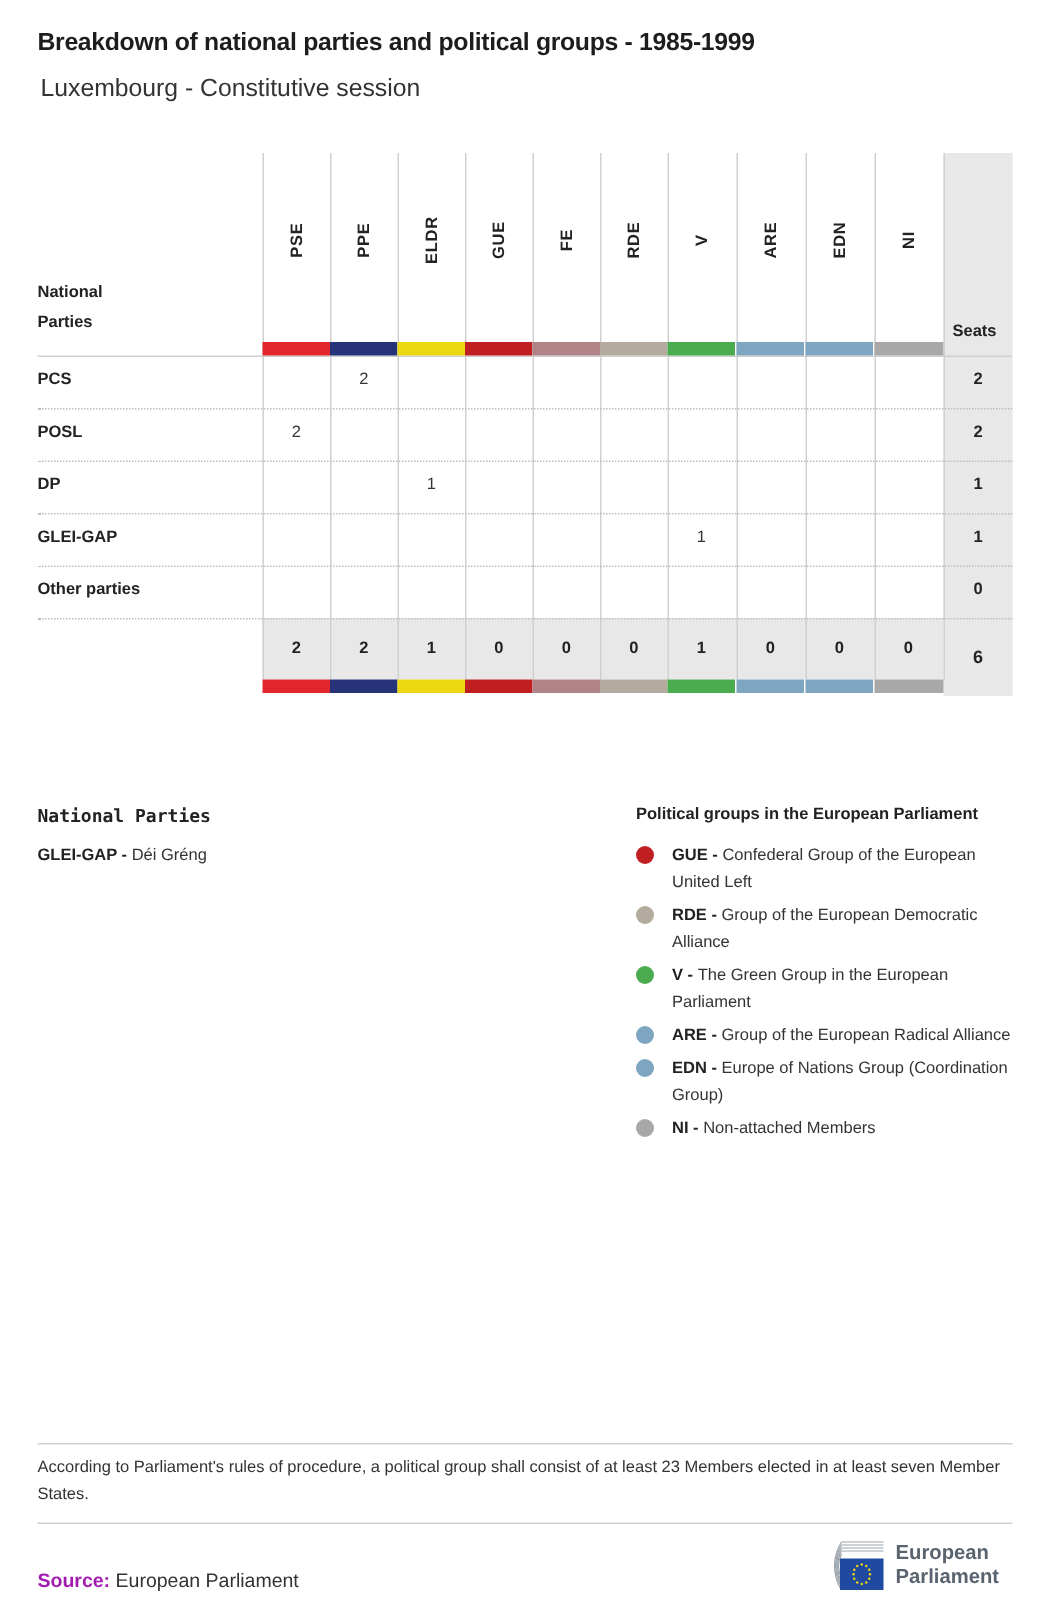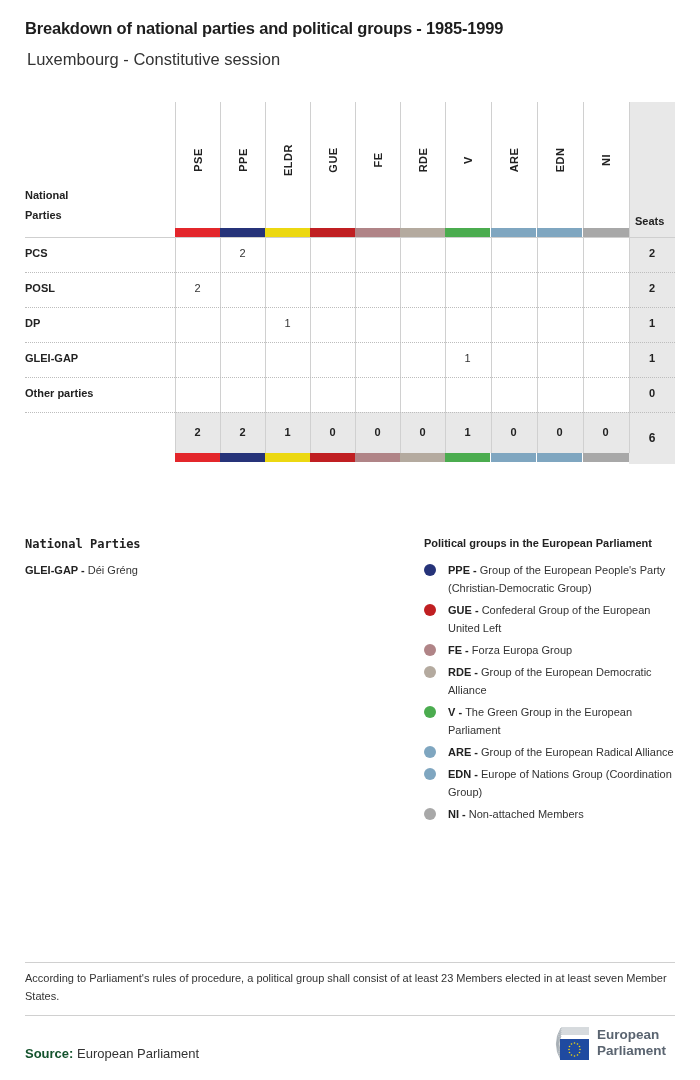--- a/index.html
+++ b/index.html
@@ -33,21 +33,21 @@
   .np-legend b { color: #222; }
   .pg-legend-title { position: absolute; left: 424px; top: 537px; font-size: 11px; font-weight: bold; color: #222; }
   .pg-legend { position: absolute; left: 424px; top: 561px; width: 252px; font-size: 11px; line-height: 18px; color: #333; }
   .pg-legend .item { position: relative; padding-left: 24px; margin-bottom: 4px; }
   .pg-legend .dot { position: absolute; left: 0; top: 3px; width: 12px; height: 12px; border-radius: 50%; }
   .pg-legend b { color: #222; }
 
   .footer-line { position: absolute; left: 25px; width: 650px; height: 1px; background: #d0d0d0; }
   .footnote { position: absolute; left: 25px; top: 969px; width: 650px; font-size: 11px; line-height: 18px; color: #333; }
   .source { position: absolute; left: 25px; top: 1046px; font-size: 13px; color: #333; }
-  .source b { color: #14532d; }
+  .source b { color: #a21caf; }
   .logo { position: absolute; left: 527px; top: 1024px; width: 150px; height: 40px; }
   .logo-text { position: absolute; left: 70px; top: 3px; font-size: 13.5px; font-weight: bold; color: #5a6470; line-height: 16px; }
 </style>
 </head>
 <body>
 
 <div>
   <div class="title">Breakdown of national parties and political groups - 1985-1999</div>
   <div class="subtitle">Luxembourg - Constitutive session</div>
 
@@ -199,23 +199,21 @@
       <div class="grand-total">6</div>
     </div>
 
   <div class="np-legend-title">National Parties</div>
   <div class="np-legend" id="np-legend">
       <div class="item"><b>GLEI-GAP</b><b> - </b><span>Déi Gréng</span></div>
     </div>
 
   <div class="pg-legend-title">Political groups in the European Parliament</div>
   <div class="pg-legend" id="pg-legend">
-      <div class="item"><span class="dot" style="background: rgb(38, 51, 121);"></span><b>PPE</b><b> - </b><span>Group of the European People's Party (Christian-Democratic Group)</span></div>
       <div class="item"><span class="dot" style="background: rgb(192, 31, 34);"></span><b>GUE</b><b> - </b><span>Confederal Group of the European United Left</span></div>
-      <div class="item"><span class="dot" style="background: rgb(176, 132, 135);"></span><b>FE</b><b> - </b><span>Forza Europa Group</span></div>
       <div class="item"><span class="dot" style="background: rgb(180, 170, 159);"></span><b>RDE</b><b> - </b><span>Group of the European Democratic Alliance</span></div>
       <div class="item"><span class="dot" style="background: rgb(75, 172, 79);"></span><b>V</b><b> - </b><span>The Green Group in the European Parliament</span></div>
       <div class="item"><span class="dot" style="background: rgb(127, 166, 192);"></span><b>ARE</b><b> - </b><span>Group of the European Radical Alliance</span></div>
       <div class="item"><span class="dot" style="background: rgb(127, 166, 192);"></span><b>EDN</b><b> - </b><span>Europe of Nations Group (Coordination Group)</span></div>
       <div class="item"><span class="dot" style="background: rgb(168, 168, 168);"></span><b>NI</b><b> - </b><span>Non-attached Members</span></div>
     </div>
 
   <div class="footer-line" style="top:962px"></div>
   <div class="footnote">According to Parliament's rules of procedure, a political group shall consist of at least 23 Members elected in at least seven Member States.</div>
   <div class="footer-line" style="top:1015px"></div>

